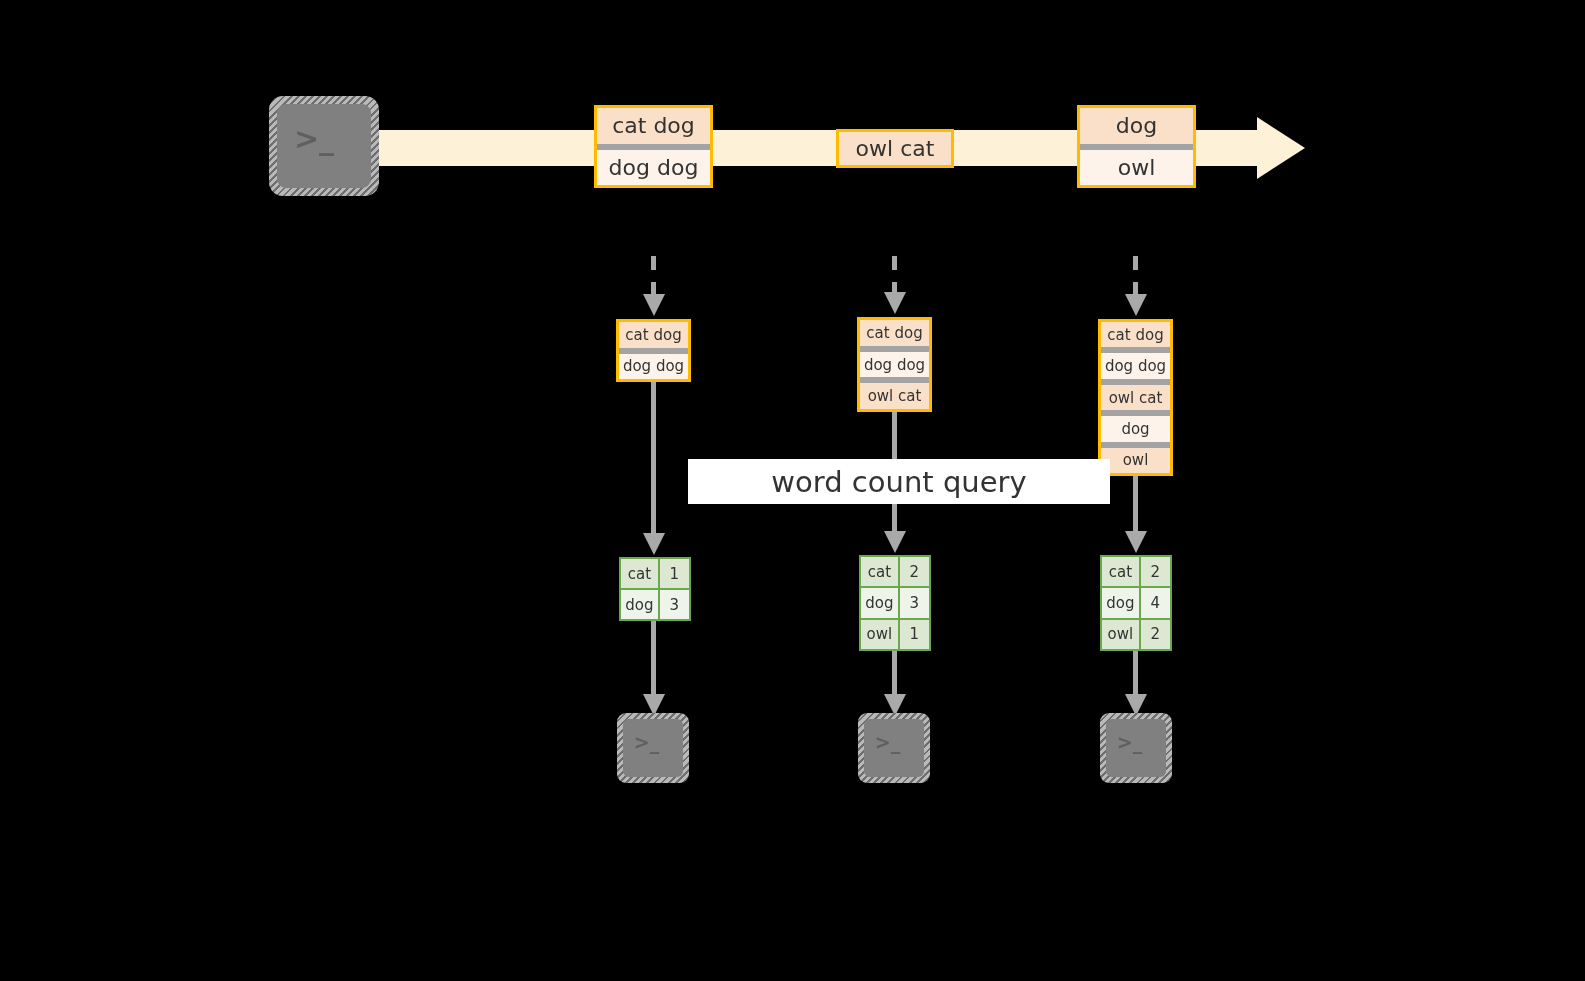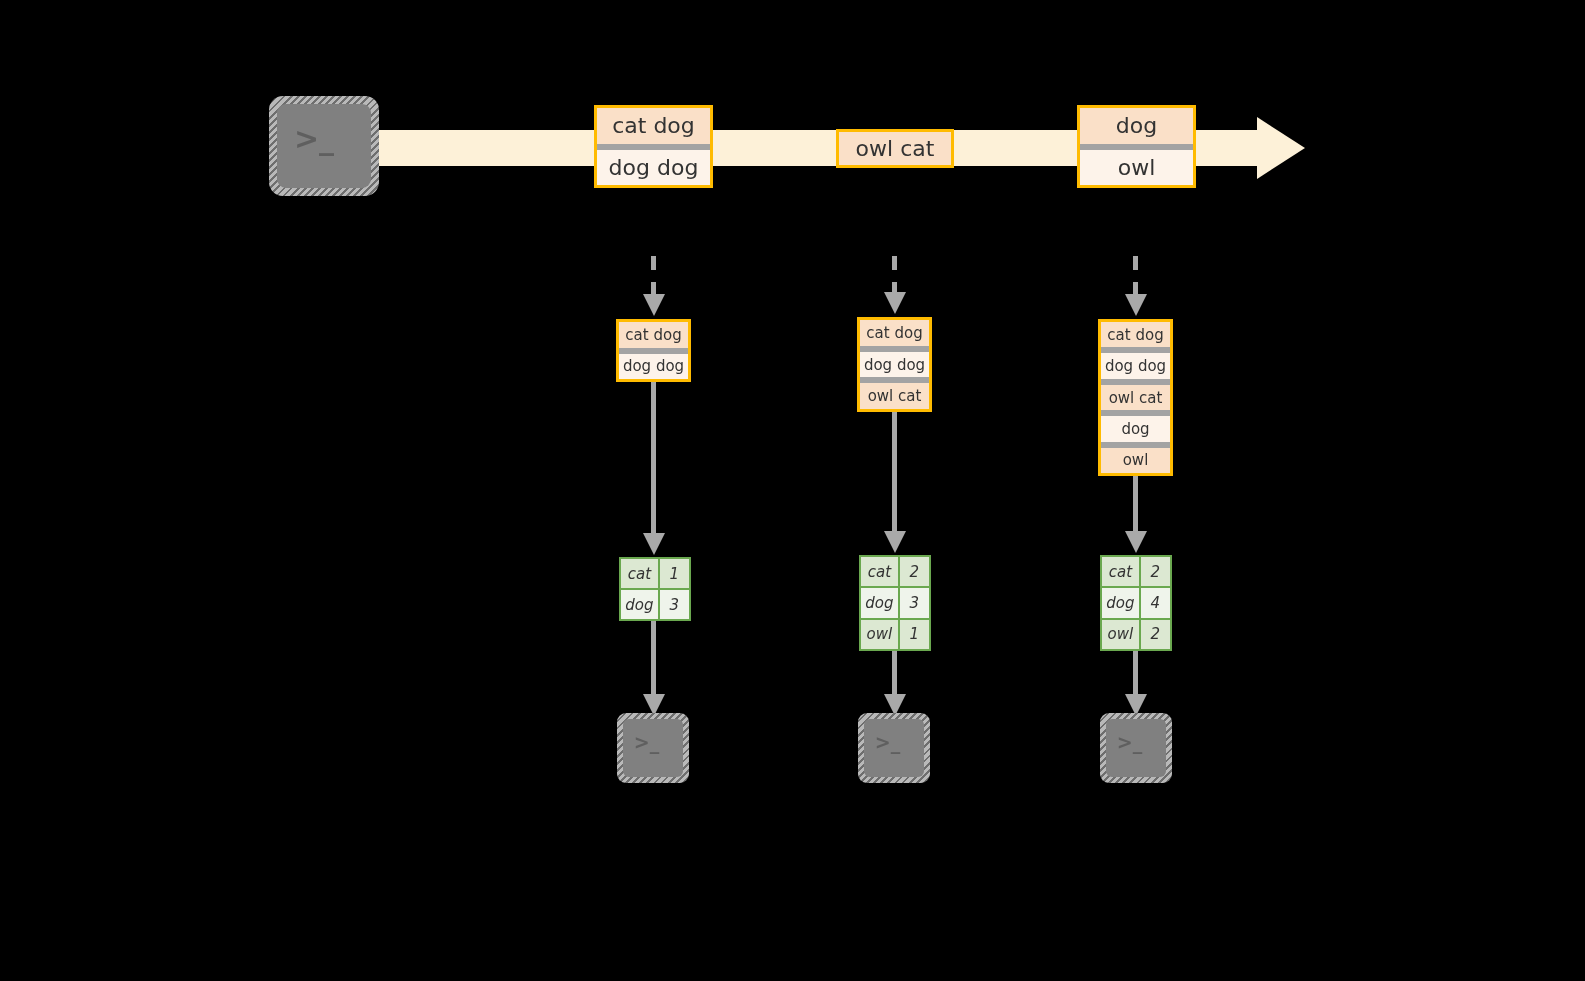--- a/index.html
+++ b/index.html
@@ -97,21 +97,20 @@
     border-bottom: 2px solid #6AA84F;
   }
   .gbox .grow:last-child { border-bottom: none; }
   .gbox .gcell {
     box-sizing: border-box;
     display: flex;
     align-items: center;
     justify-content: center;
     color: #333333;
     background: #DCE8D2;
-    font-style: italic;
   }
   .gbox .gcell.key { flex: 0 0 57%; border-right: 2px solid #6AA84F; }
   .gbox .gcell.val { flex: 1 1 auto; }
   .gbox .grow.alt .gcell { background: #EFF4EB; }
 
   
   .conn {
     position: absolute;
     background: #A9A9A9;
     width: 5px;
@@ -266,14 +265,17 @@
 
   <div class="conn" style="left:1133px; top:651px; height:45px;"></div>
   <div class="conn-head" style="left:1125px; top:694px;"></div>
 
   <div class="terminal small" style="left:1100px; top:713px; width:72px; height:70px;">
     <div class="inner">
       <span class="prompt" style="font-size:19px;">&gt;_</span>
     </div>
   </div>
 
+  <div class="query-band" style="left:688px; top:459px; width:422px; height:45px; font-size:29px;">
+    <span>word count query</span>
+  </div>
 
 </div>
 
 </body></html>

